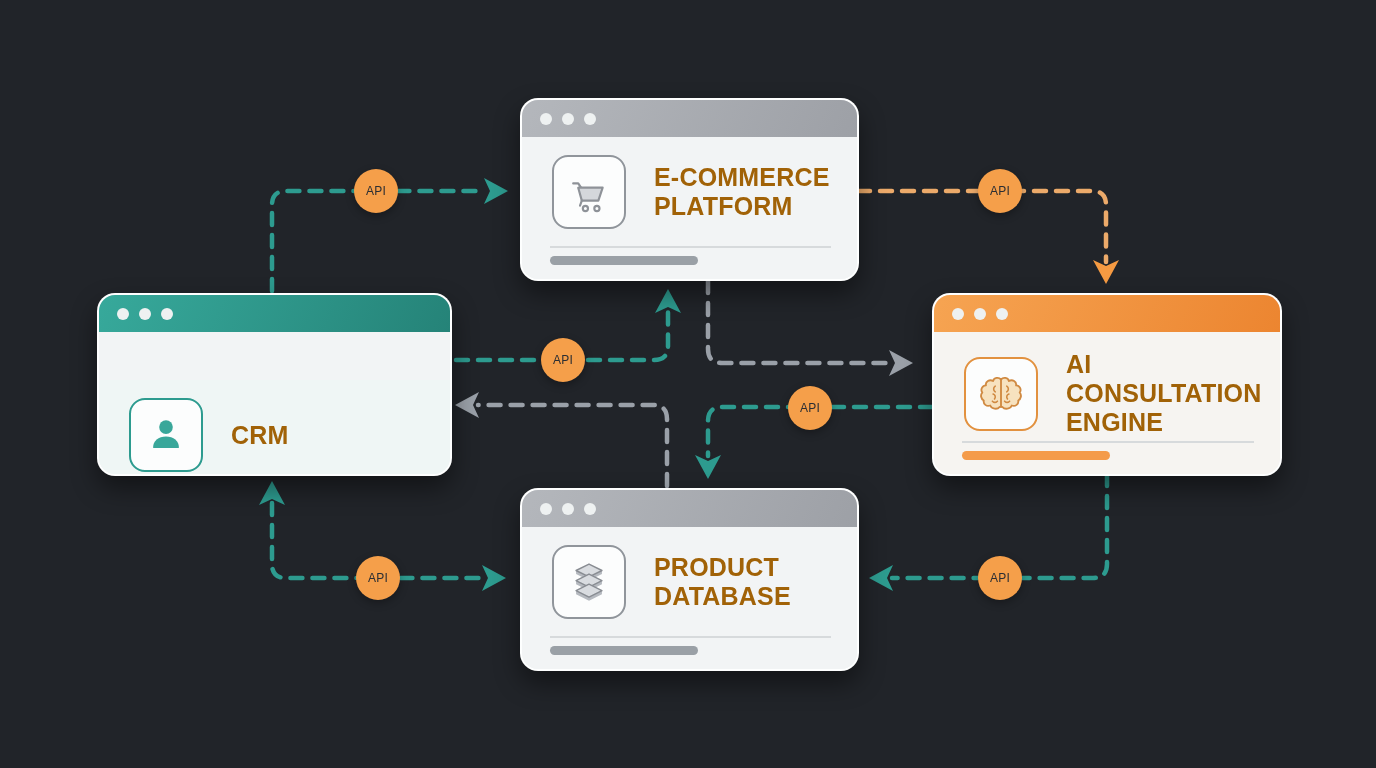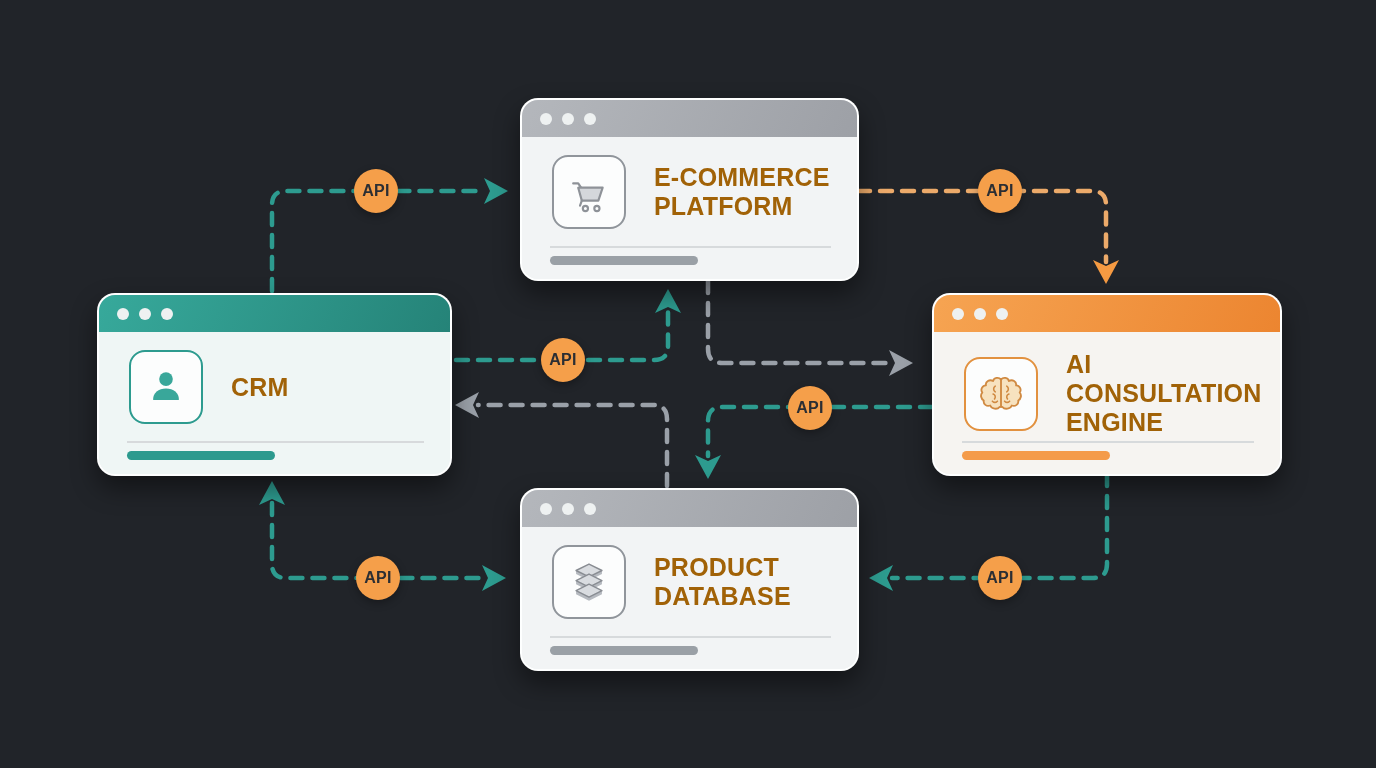--- a/index.html
+++ b/index.html
@@ -9,42 +9,42 @@
   .connectors{position:absolute;left:0;top:0;width:1376px;height:768px;}
   .conn{fill:none;stroke-width:4.5;stroke-dasharray:12 10;stroke-linecap:round;}
   .arrow{stroke:none;}
 
   
   .card{position:absolute;border-radius:18px;border:2px solid rgba(255,255,255,0.92);
         box-shadow:0 12px 26px rgba(0,0,0,0.45);overflow:hidden;background:#f2f4f5;}
   .card-header{height:37px;display:flex;align-items:center;padding-left:18px;gap:10px;}
   .dot{width:12px;height:12px;border-radius:50%;background:#eef1f1;}
   .card-body{position:relative;height:142px;background:#f2f4f5;}
-  .accent-teal .card-body{background:#eff6f5;}
+  .accent-teal .card-body{background:#eff6f5;margin-top:48px;}
   .accent-orange .card-body{background:#f6f4f1;}
   .accent-gray .card-header{background:linear-gradient(115deg,#b4b7bc,#9da0a6);}
   .accent-teal .card-header{background:linear-gradient(115deg,#37a99b,#258378);}
   .accent-orange .card-header{background:linear-gradient(115deg,#f6a452,#ec8530);}
   .row{display:flex;align-items:center;gap:28px;padding:18px 0 0 30px;}
   .icon-box{width:70px;height:70px;border-radius:16px;background:#fcfdfd;border:2.5px solid #90959b;
             display:flex;align-items:center;justify-content:center;flex:0 0 auto;}
   .accent-teal .icon-box{border-color:#2d9b8f;}
   .accent-orange .icon-box{border-color:#e2913f;}
   .title{font-size:25px;font-weight:700;color:#a16207;line-height:1.16;letter-spacing:0.2px;}
   .card-ecommerce .title{max-width:200px;}
   .card-ai .title{max-width:250px;}
   .card-db .title{max-width:175px;}
   .divider{position:absolute;left:28px;right:26px;bottom:31px;height:2px;background:#d7dadc;}
   .bar{position:absolute;left:28px;bottom:14px;width:148px;height:9px;border-radius:5px;background:#9aa0a6;}
   .accent-teal .bar{background:#2c9a8e;}
   .accent-orange .bar{background:#f49b4a;}
 
   
   .api-badge{position:absolute;width:44px;height:44px;border-radius:50%;background:#f59f4a;
-             display:flex;align-items:center;justify-content:center;font-size:16px;font-weight:700;
+             display:flex;align-items:center;justify-content:center;font-size:12px;font-weight:400;
              color:#2b2e33;letter-spacing:0.3px;box-shadow:0 3px 8px rgba(0,0,0,0.3);}
 </style>
 </head>
 <body>
 
 <div class="stage">
 
   <svg class="connectors" viewBox="0 0 1376 768">
 
     <g>

